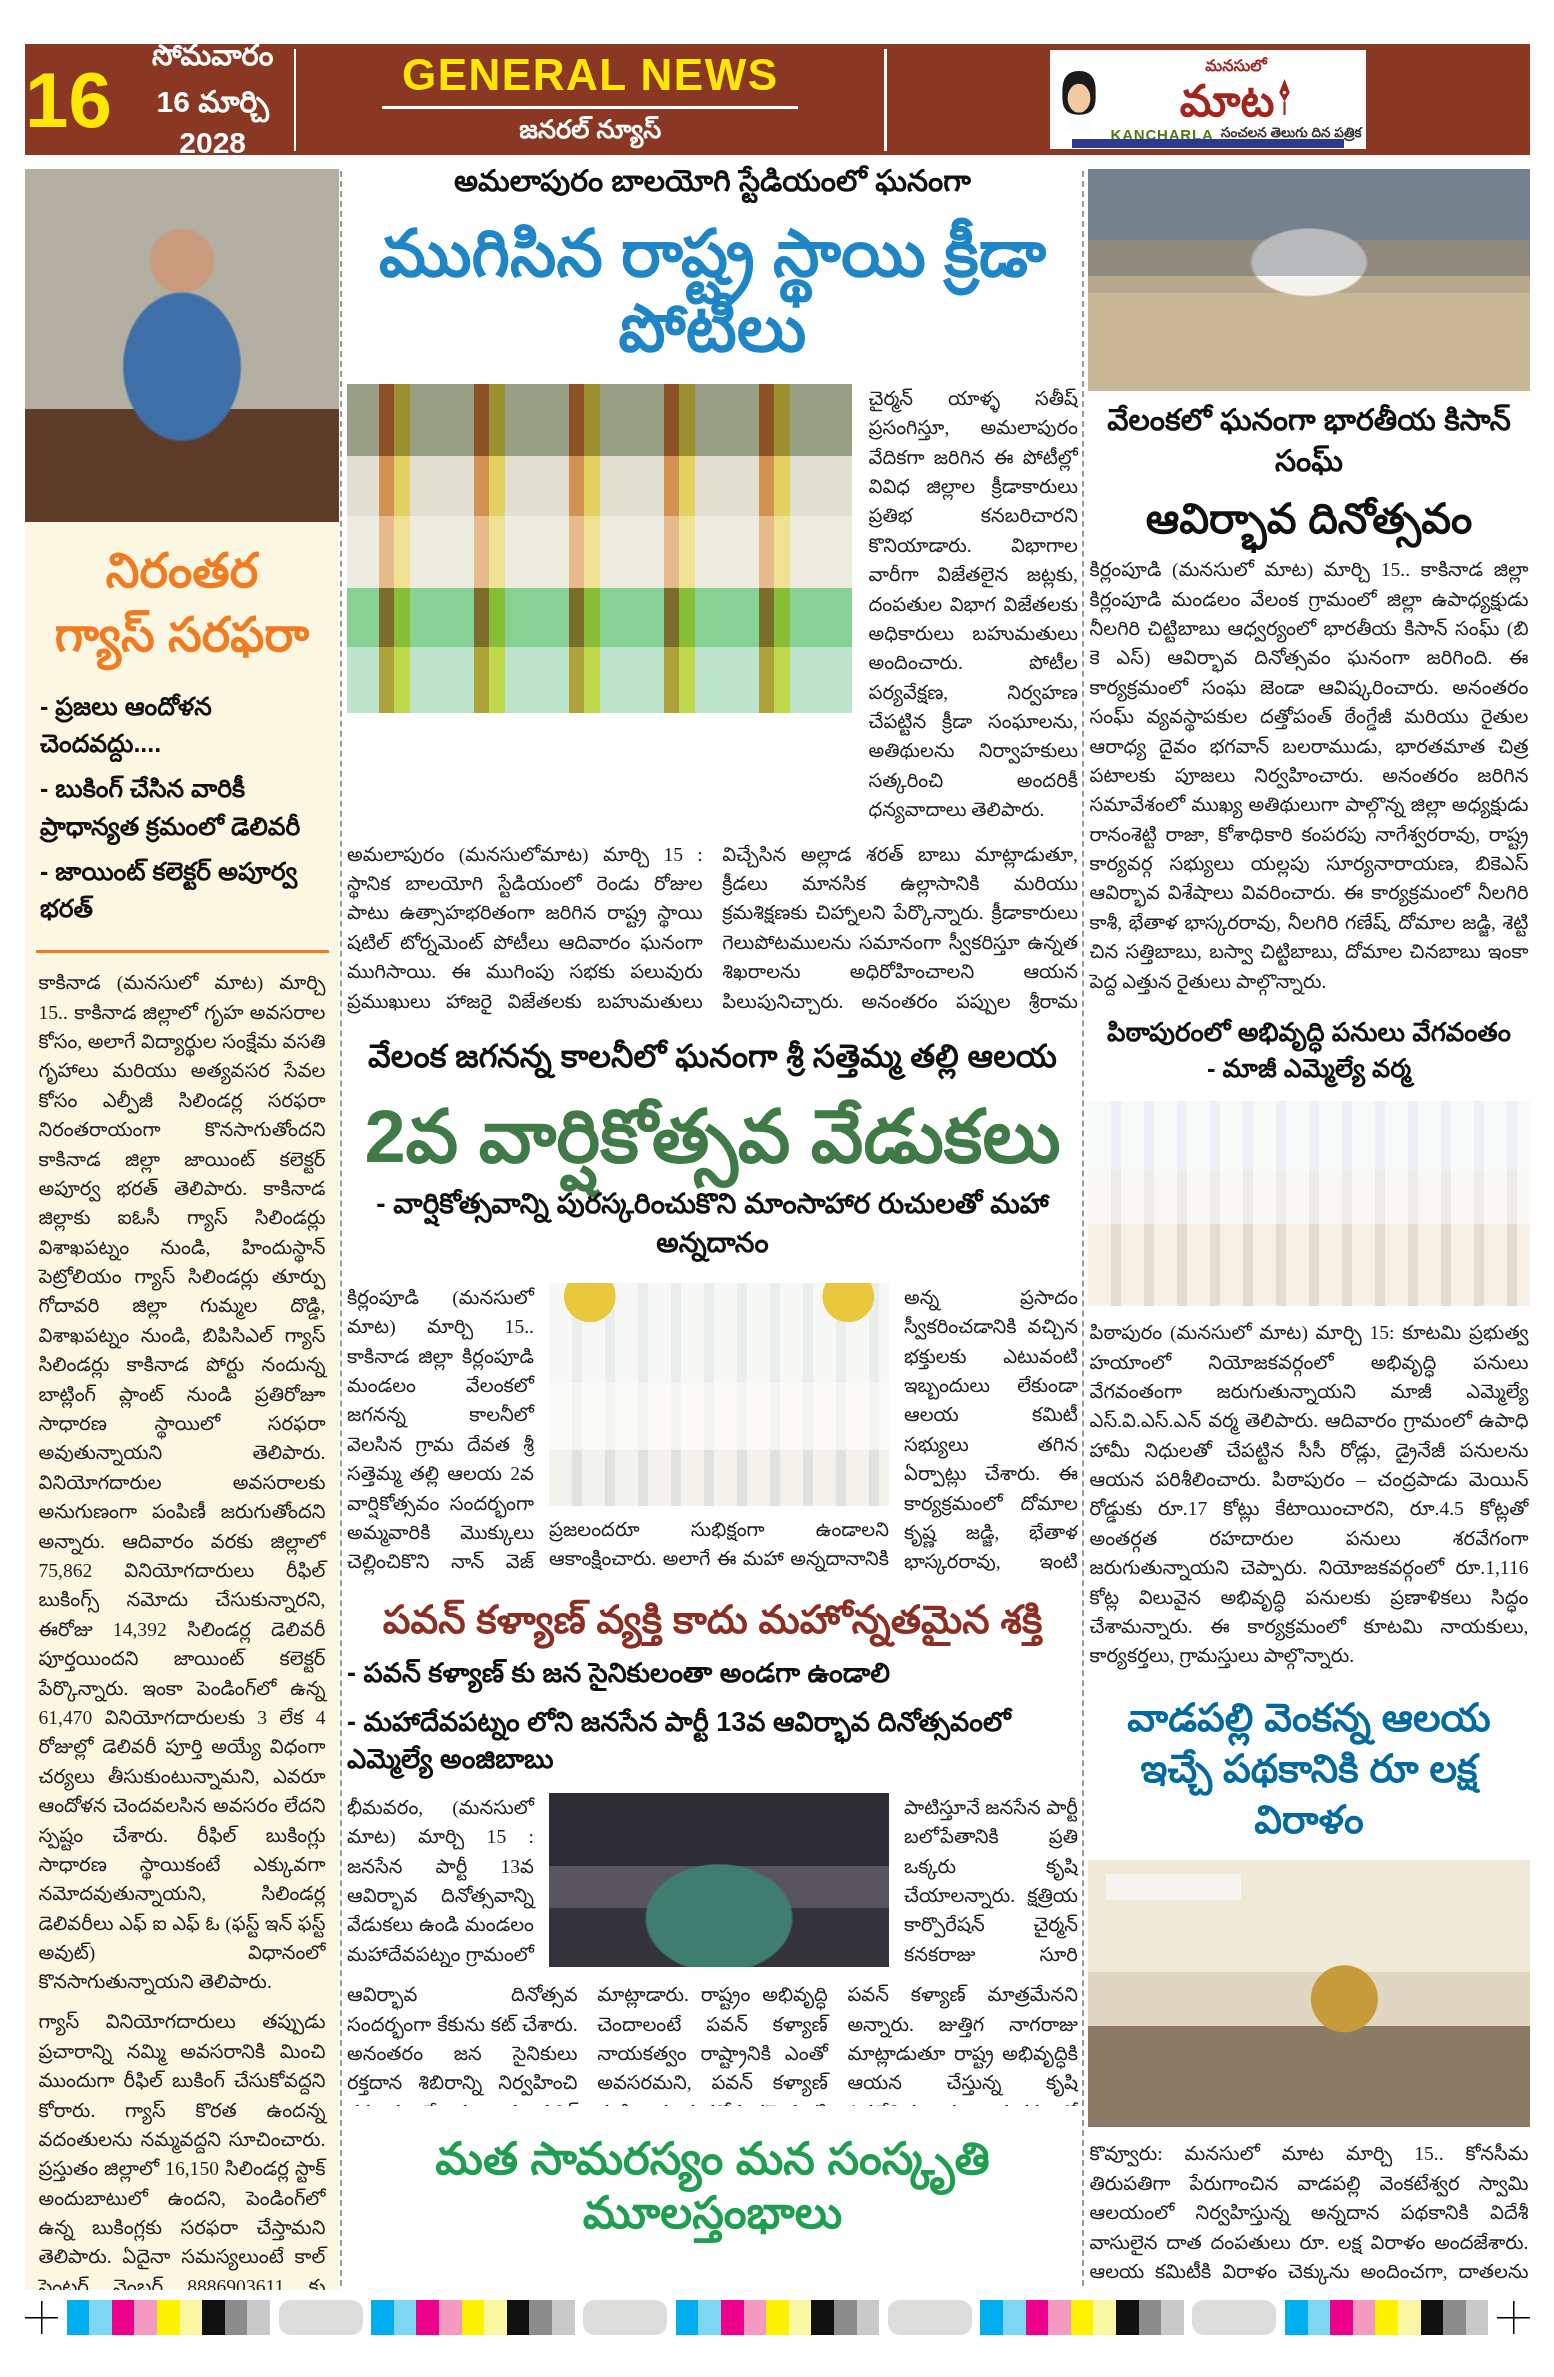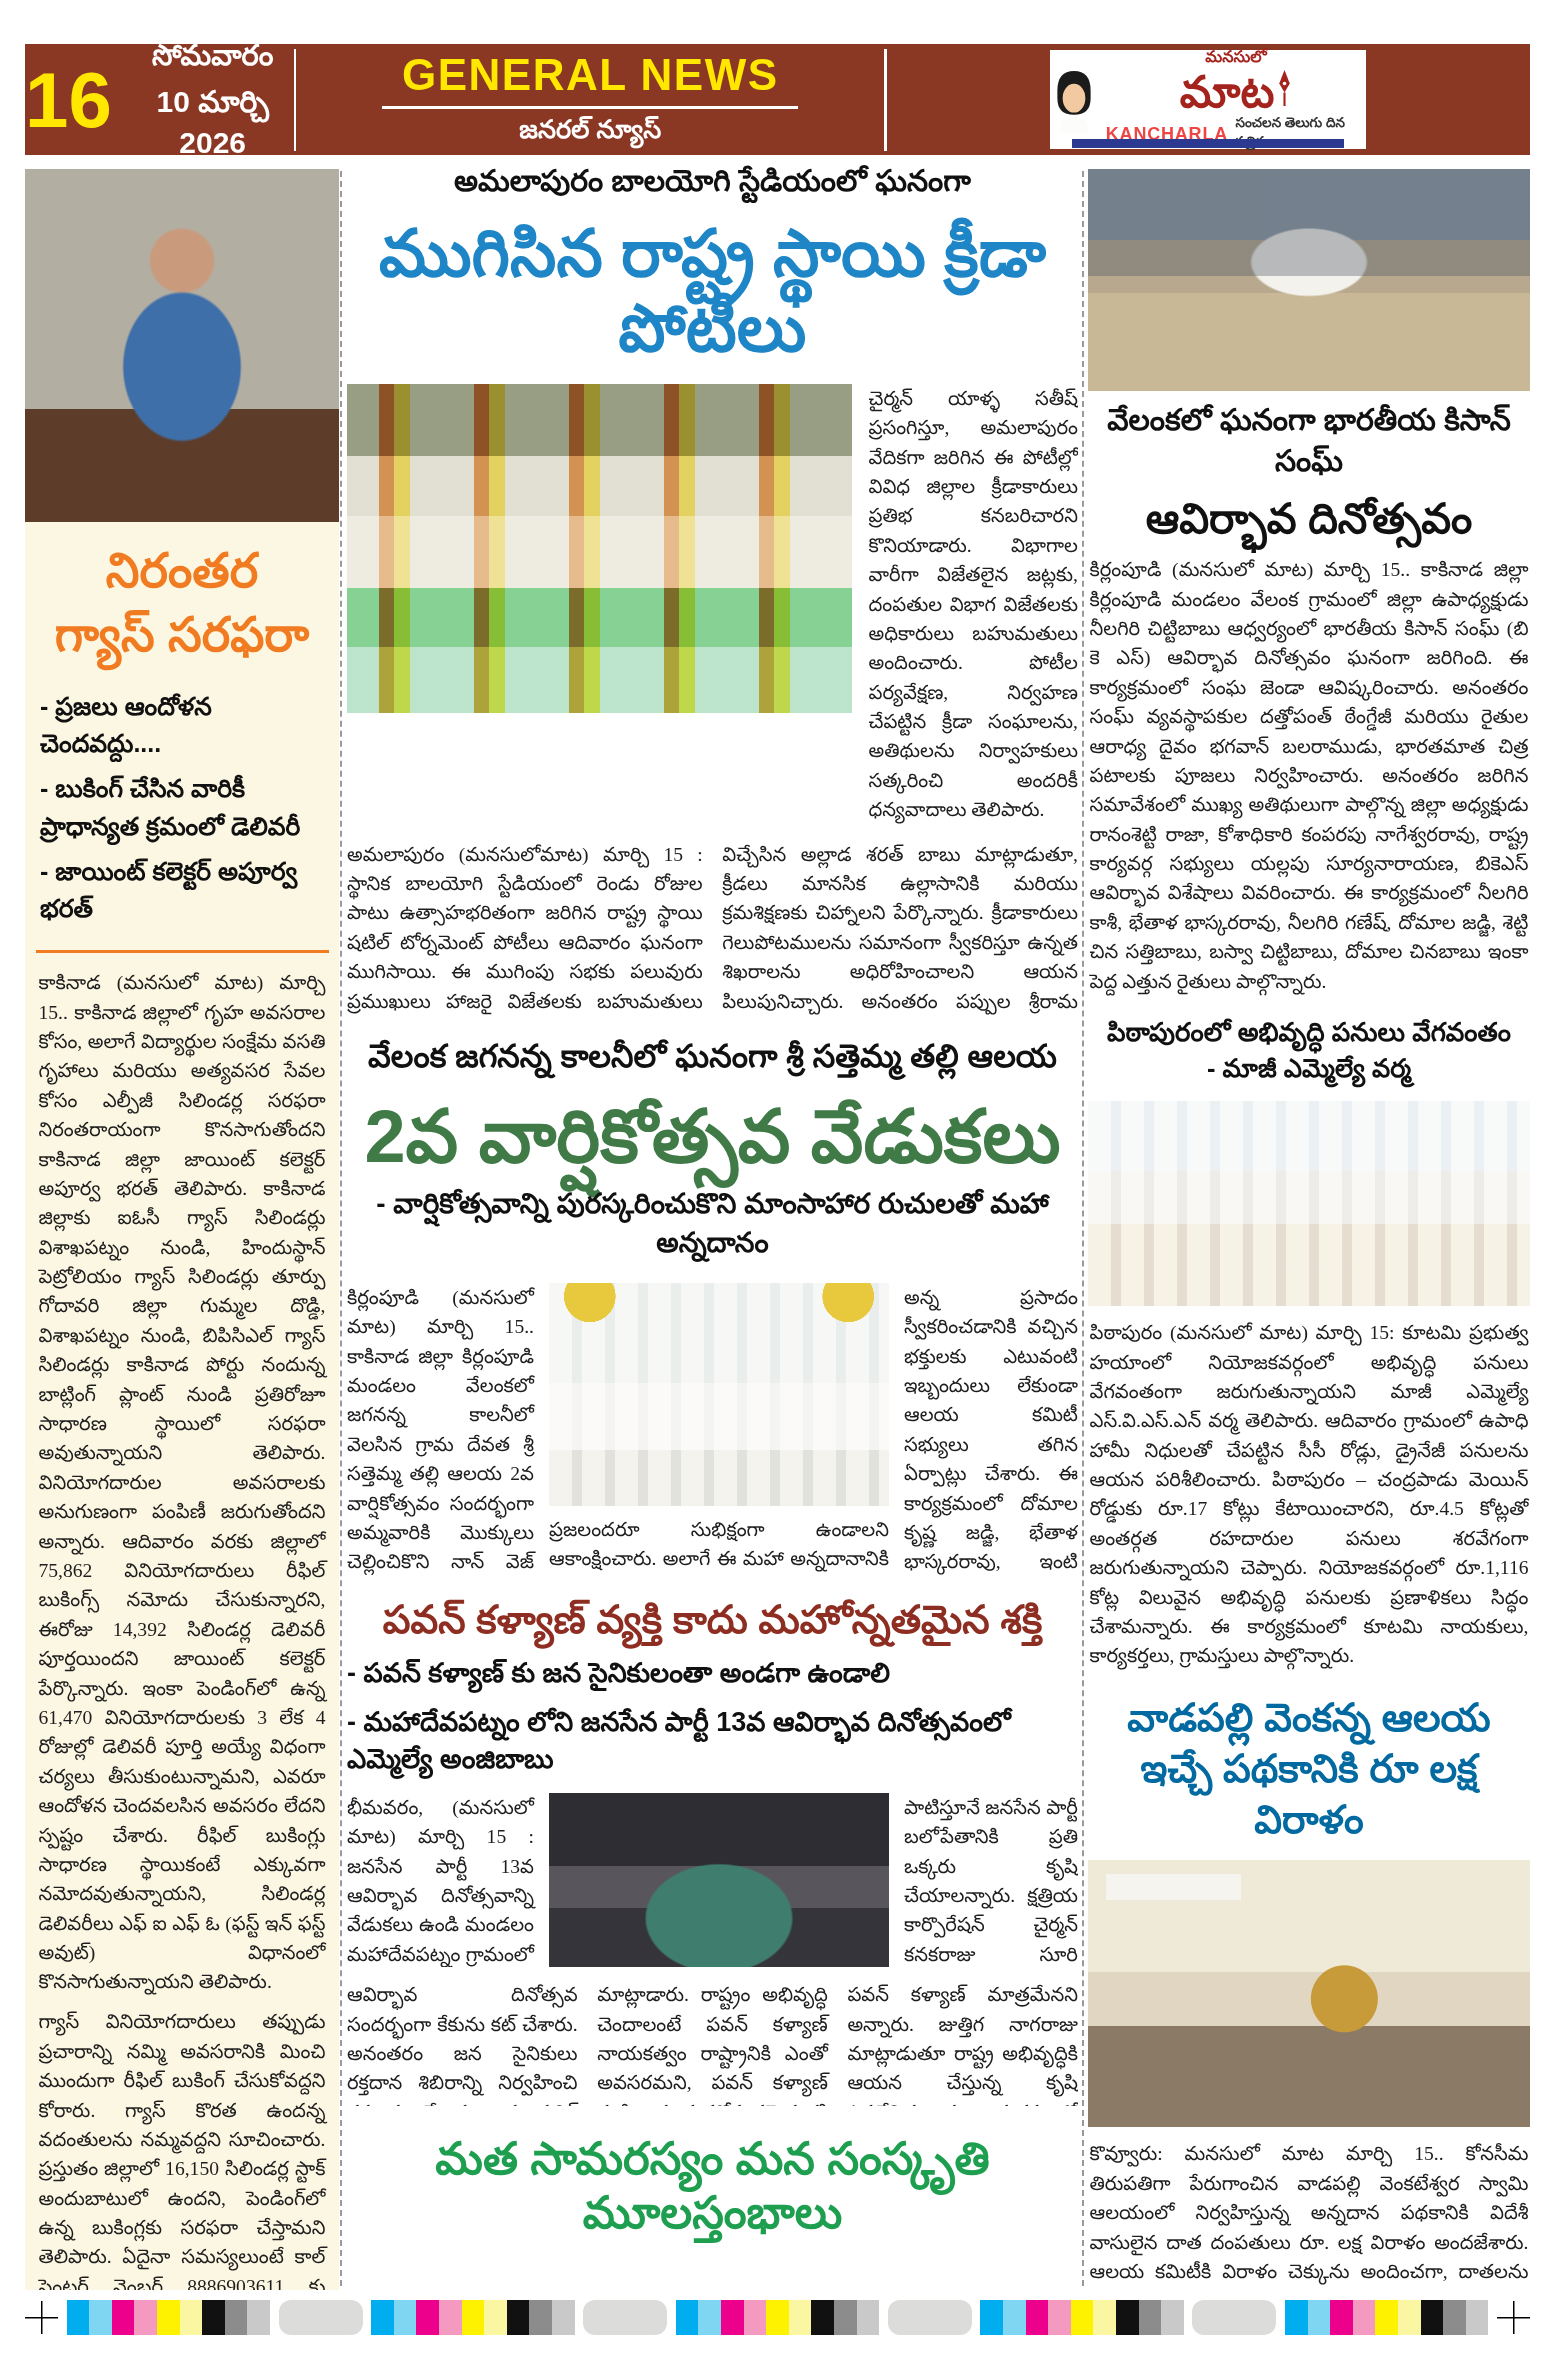--- a/index.html
+++ b/index.html
@@ -22,21 +22,21 @@
   .mh-right{flex:1;display:flex;align-items:center;justify-content:center;}
   .logo-box{position:relative;width:316px;height:99px;background:#fff;display:flex;
             align-items:center;justify-content:center;gap:7.5px;padding-top:1.5px;box-sizing:border-box;}
   .logo-face{width:48px;height:65px;flex:none;}
   .logo-right{display:flex;flex-direction:column;align-items:center;}
   .brand-top{color:#A5231D;font-size:16px;font-weight:bold;}
   .brand-row{display:flex;align-items:flex-start;gap:3px;}
   .brand{color:#A5231D;font-size:44px;font-weight:bold;line-height:1.0;}
   .pen-nib{width:15px;height:36px;}
   .logo-bottom{display:flex;align-items:center;gap:7.5px;margin-top:1.5px;}
-  .publisher{color:#ef4444;font-size:18px;font-weight:bold;letter-spacing:0.8px;}
+  .publisher{color:#4d7c0f;font-size:15px;font-weight:bold;letter-spacing:0.8px;}
   .tagline{color:#333;font-size:13.5px;font-weight:bold;}
   .logo-bluebar{position:absolute;left:7%;bottom:1.5px;width:86%;height:9px;background:#2B3990;}
 
   
   .col-left{position:absolute;left:25px;top:169px;width:314px;height:2121px;overflow:hidden;}
   .col-center{position:absolute;left:347px;top:161px;width:731px;height:2121px;overflow:hidden;}
   .col-right{position:absolute;left:1088px;top:169px;width:442px;height:2121px;overflow:hidden;}
   .vsep{position:absolute;top:171px;height:2115px;width:0;border-left:2.3px dashed #9a9a9a;}
   .vsep-1{left:340px;}
   .vsep-2{left:1082px;}
@@ -149,21 +149,21 @@
 </head>
 <body>
 
 <div class="page">
 
   <header class="masthead">
     <div class="mh-left">
       <div class="page-num">16</div>
       <div class="date-stack">
         <div class="wd">సోమవారం</div>
-        <div class="dt">10 మార్చి 2026</div>
+        <div class="dt">16 మార్చి 2028</div>
       </div>
     </div>
     <div class="mh-div"></div>
     <div class="mh-center">
       <div class="gen-news">GENERAL NEWS</div>
       <div class="gen-news-te">జనరల్ న్యూస్</div>
     </div>
     <div class="mh-div"></div>
     <div class="mh-right">
       <div class="logo-box">

